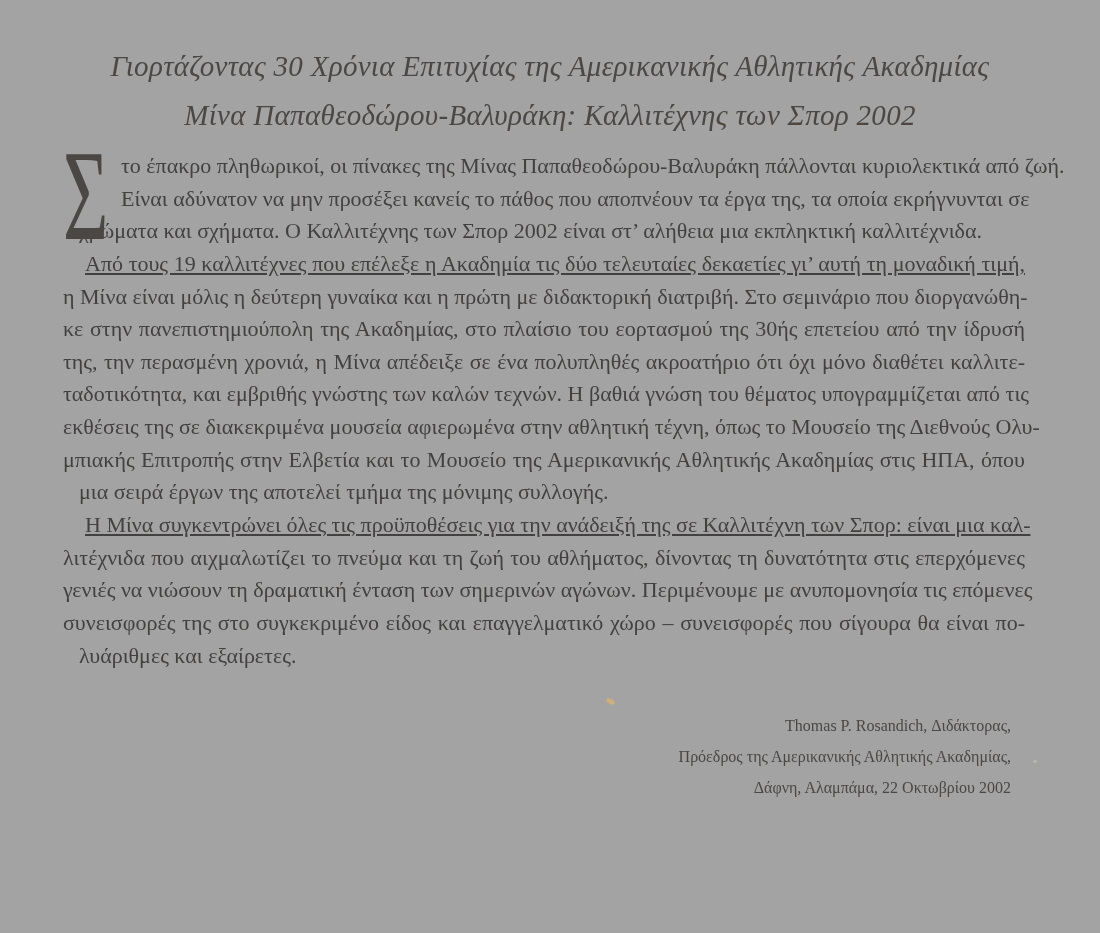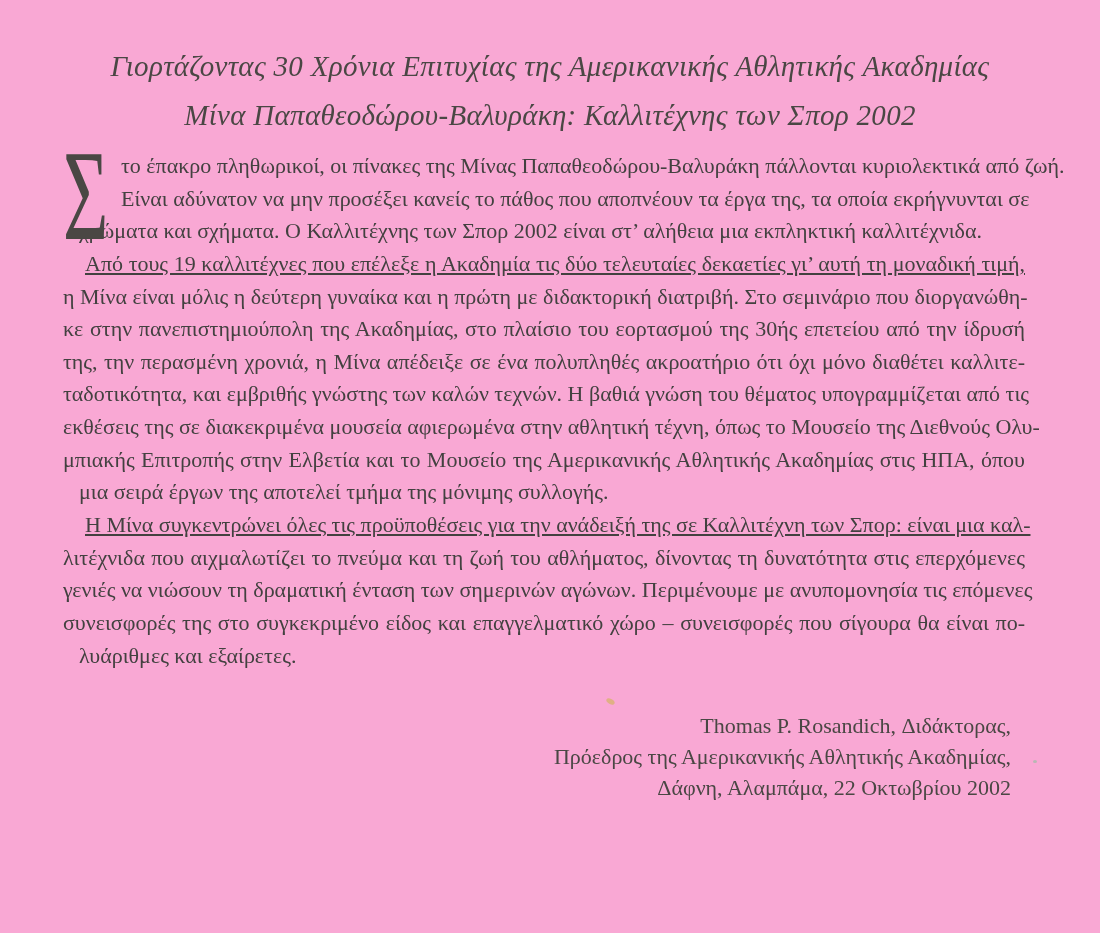--- a/index.html
+++ b/index.html
@@ -4,21 +4,21 @@
 <style>
   html, body {
     margin: 0;
     padding: 0;
     background: #ffffff;
   }
   .page {
     position: relative;
     width: 1100px;
     height: 933px;
-    background: #f9a8d4;
+    background: #a3a3a3;
     overflow: hidden;
     font-family: "Liberation Serif", "DejaVu Serif", serif;
     color: #434140;
   }
   
   .title-block {
     position: absolute;
     top: 50px;
     left: 63px;
     width: 974px;
@@ -72,21 +72,21 @@
     transform: scaleX(0.6);
     transform-origin: left top;
   }
   
   .signature-block {
     position: absolute;
     top: 710px;
     left: 63px;
     width: 948px;
     text-align: right;
-    font-size: 22px;
+    font-size: 16px;
   }
   .sig-line {
     height: 31px;
     line-height: 31px;
     color: #4a4744;
   }
   
   .speck {
     position: absolute;
     border-radius: 50%;

